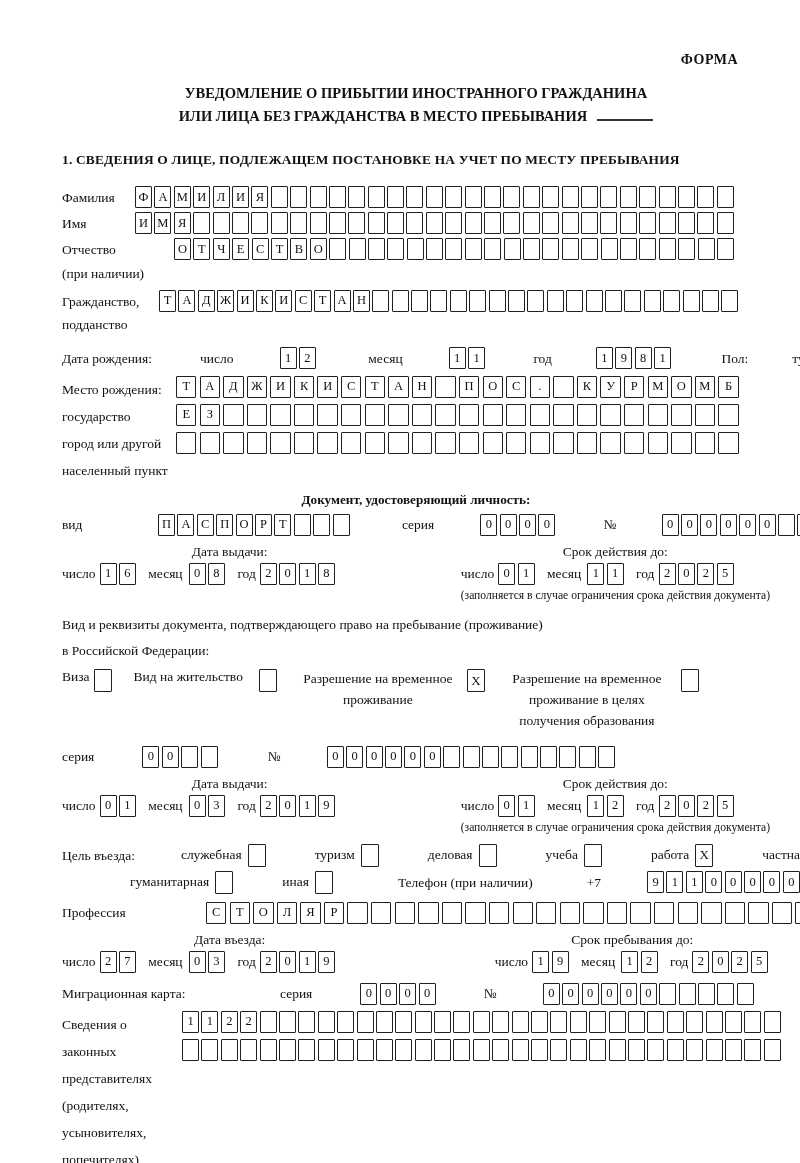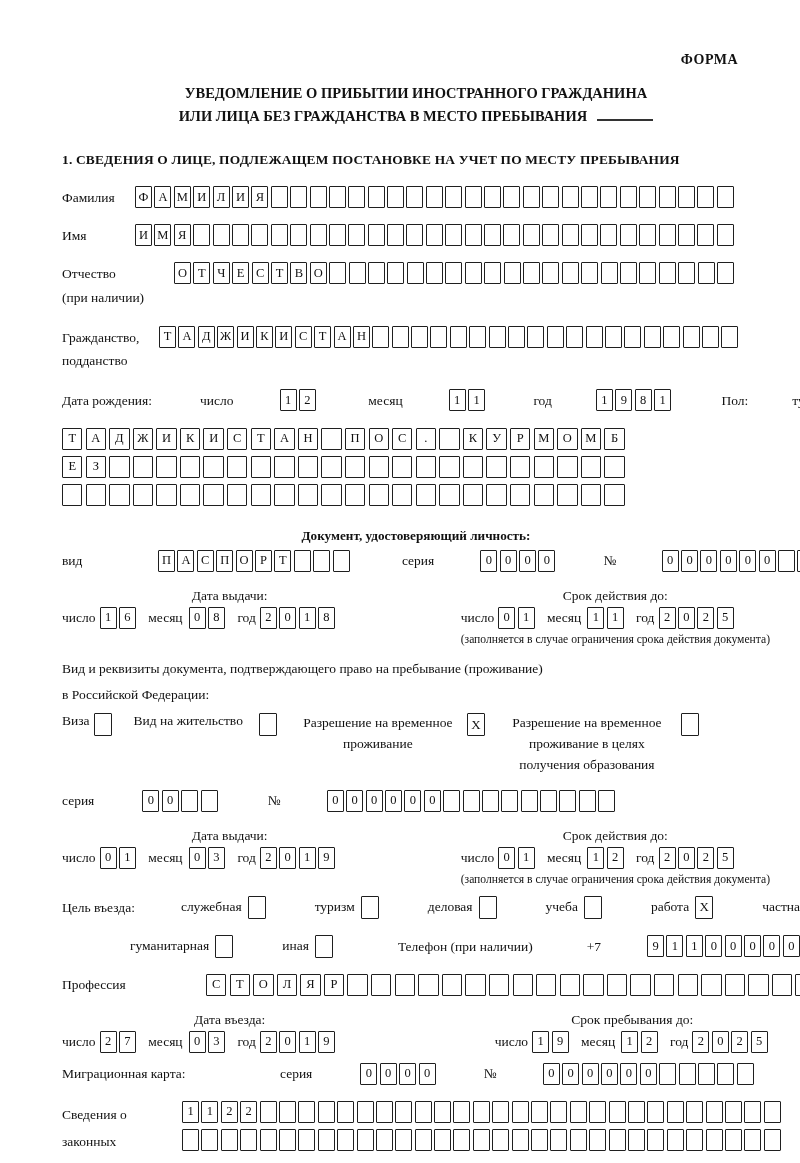--- a/index.html
+++ b/index.html
@@ -11,21 +11,21 @@
   .hdr .small{font-size:12px;}
   .hdr .gap{margin-top:4px;}
   .forma{text-align:right;padding-right:32px;font-weight:bold;font-size:14px;margin-top:14px;letter-spacing:.5px;}
 
   
   .title{text-align:center;font-weight:bold;font-size:14.5px;line-height:1.6;margin-top:14px;}
   .t-underline{display:inline-block;width:56px;border-bottom:2px solid #333;margin-left:10px;vertical-align:baseline;height:12px;}
   .sec1{font-weight:bold;font-size:13.4px;margin-top:24px;margin-bottom:18px;letter-spacing:.2px;}
 
   
-  .frow{display:flex;align-items:flex-start;margin-bottom:16px;}
+  .frow{display:flex;align-items:flex-start;margin-bottom:4px;}
   .frow.vc{align-items:center;gap:40px;}
   .lbl{font-size:13.5px;line-height:1.3;flex:none;padding-top:3px;}
   .lbl2{font-size:13.5px;line-height:1.75;flex:none;}
   .dm{margin:0 6px 0 10px;}
   .stack>.boxes{display:flex;margin-bottom:6px;}
 
   
   .boxes{display:inline-flex;flex:none;}
   .cell{display:inline-flex;flex:none;width:15px;height:20px;border:1.6px solid #1f1f1f;border-radius:1px;
         margin-right:2.4px;align-items:center;justify-content:center;font-size:12.5px;background:#fff;}
@@ -241,20 +241,26 @@
         <span class="cell">1</span>
       </span>
     <span class="lbl dm" style="padding-top:0;margin-left:8px;margin-right:4px">Пол:</span>
     <span class="lbl" style="padding-top:0;margin-right:5px">туризм</span>
     <span class="cbx">X</span>
     <span class="lbl" style="padding-top:0;margin-left:12px;margin-right:10px">женский</span>
     <span class="cbx"></span>
   </div>
 
   <div class="frow" style="margin-top:6px">
+    <div class="lbl2" style="width:114px;line-height:2.0">
+      <span>Место рождения:</span><br>
+      <span>государство</span><br>
+      <span>город или другой</span><br>
+      <span>населенный пункт</span>
+    </div>
     <div class="stack">
       <span class="boxes wide">
           <span class="cell">Т</span>
           <span class="cell">А</span>
           <span class="cell">Д</span>
           <span class="cell">Ж</span>
           <span class="cell">И</span>
           <span class="cell">К</span>
           <span class="cell">И</span>
           <span class="cell">С</span>

